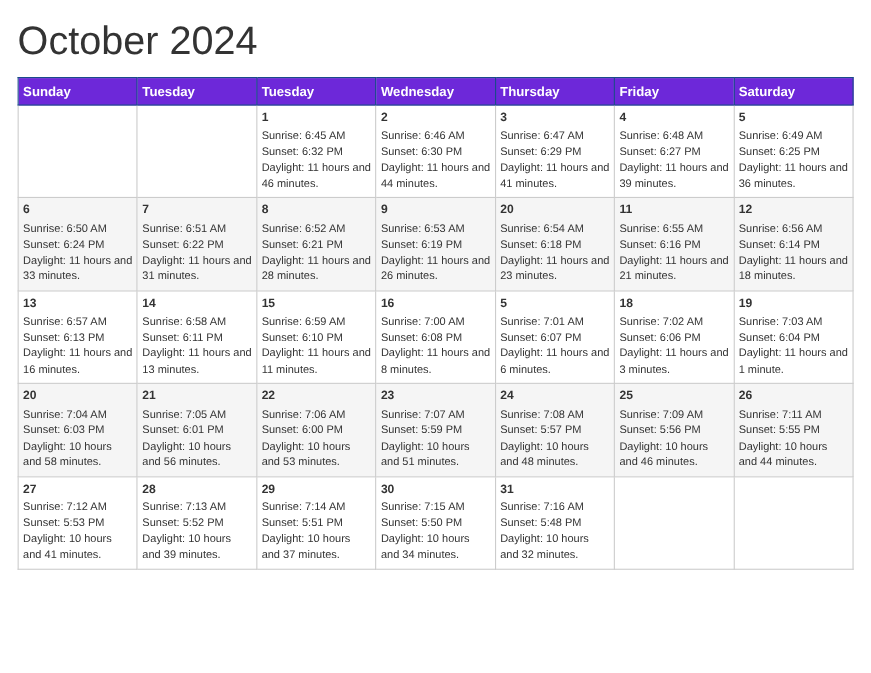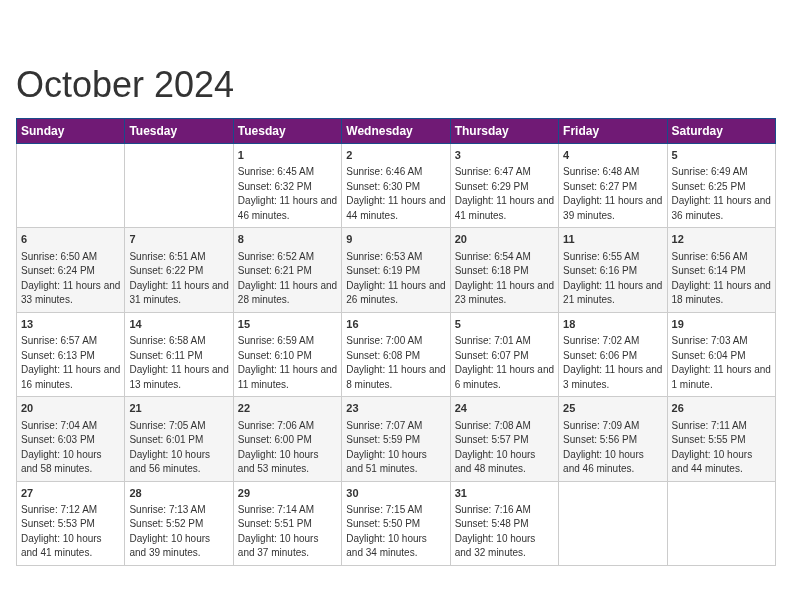--- a/index.html
+++ b/index.html
@@ -32,38 +32,37 @@
       font-weight: bold;
       color: #1a5fb4;
       line-height: 1.1;
     }
     .logo-row {
       display: flex;
       align-items: center;
     }
     .title-block {
       text-align: right;
-      margin-top: 48px;
     }
     .month-title {
       font-size: 36px;
       font-weight: normal;
       color: #333;
     }
     .location {
       font-size: 16px;
       color: #555;
     }
     table {
       width: 100%;
       border-collapse: collapse;
       font-size: 11px;
     }
     thead tr th {
-      background: #701a75;
+      background: #6d28d9;
       color: #fff;
       padding: 5px 4px;
       text-align: left;
       font-size: 12px;
       font-weight: bold;
       border: 1px solid #1a4a8a;
       margin-left: 16px;
     }
     tbody tr td {
       border: 1px solid #ccc;

